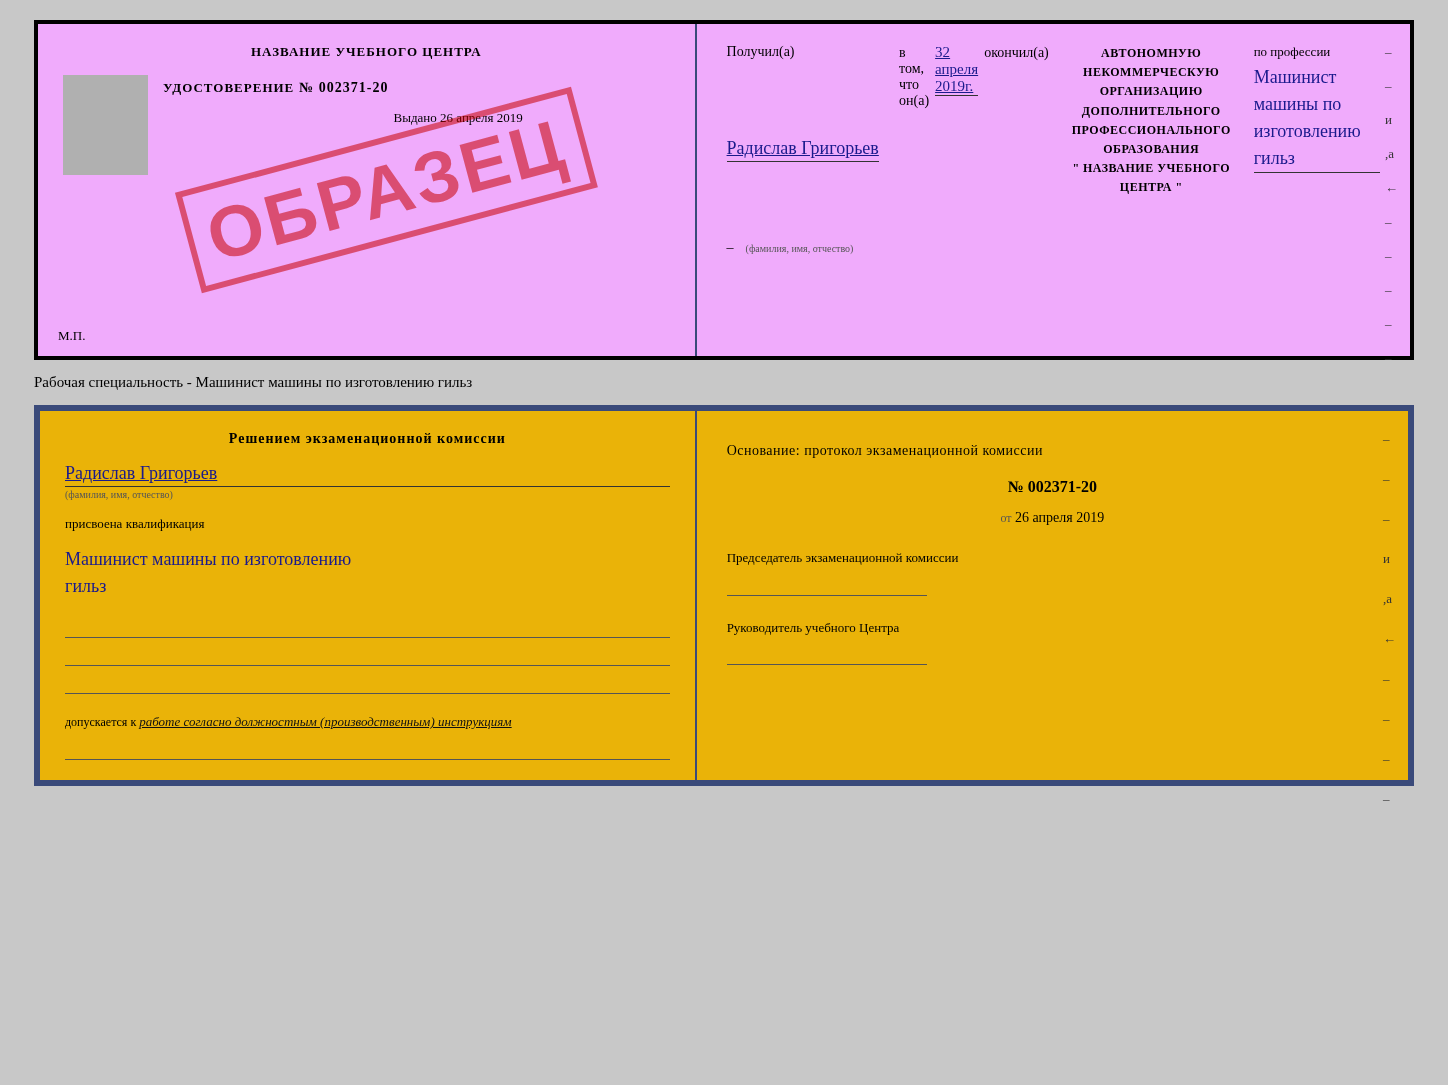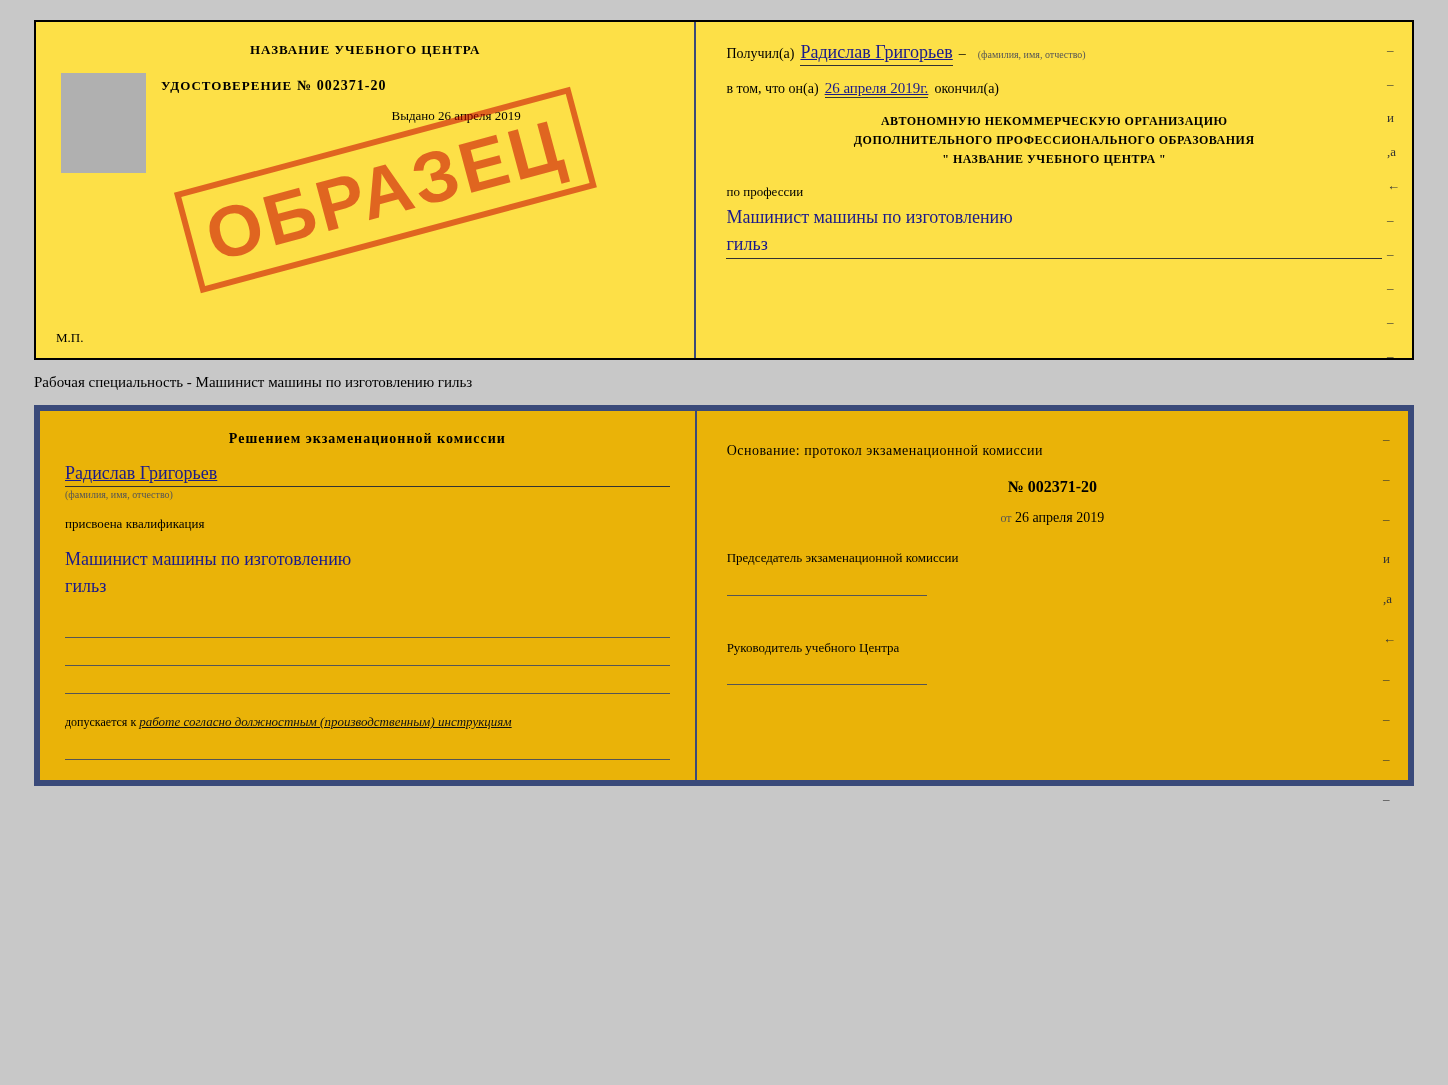--- a/index.html
+++ b/index.html
@@ -19,42 +19,41 @@
       display: flex;
       flex-direction: column;
       align-items: flex-start;
       gap: 10px;
       width: 1380px;
     }
 
     
     .doc-top {
       width: 100%;
-      border: 2px solid #000000;
-      background: #fde047;
+      border: 4px solid #000000;
+      background: #f0abfc;
       display: flex;
       min-height: 340px;
       position: relative;
     }
 
     .doc-top-left {
       width: 48%;
       border-right: 2px solid #3a4a7a;
       padding: 20px 25px;
       position: relative;
       display: flex;
       flex-direction: column;
       align-items: flex-start;
     }
 
     .doc-top-right {
       width: 52%;
       padding: 20px 30px 28px 30px;
       display: flex;
-      flex-direction: column;
       gap: 14px;
       position: relative;
     }
 
     
     .training-center-title {
       font-size: 13px;
       letter-spacing: 1px;
       text-align: center;
       width: 100%;
@@ -322,21 +321,21 @@
     }
 
     .signature-line {
       border-bottom: 1px solid #555;
       height: 24px;
       width: 200px;
       margin-top: 4px;
     }
 
     .rukavod-block {
-      margin-top: 28px;
+      margin-top: 8px;
     }
 
     .right-dashes-bottom {
       position: absolute;
       right: 12px;
       top: 20px;
       display: flex;
       flex-direction: column;
       gap: 24px;
       font-size: 13px;
@@ -375,21 +374,21 @@
       <div class="received-line">
         <span>Получил(а)</span>
         <span class="handwritten-name">Радислав Григорьев</span>
         <span>–</span>
         <br>
         <span class="small-caption">(фамилия, имя, отчество)</span>
       </div>
 
       <div class="vtom-line">
         <span>в том, что он(а)</span>
-        <span class="handwritten-date">26 апреля 2019г.</span>
+        <span class="handwritten-date">32 апреля 2019г.</span>
         <span>окончил(а)</span>
       </div>
 
       <div class="org-name-block">
         <div>АВТОНОМНУЮ НЕКОММЕРЧЕСКУЮ ОРГАНИЗАЦИЮ</div>
         <div>ДОПОЛНИТЕЛЬНОГО ПРОФЕССИОНАЛЬНОГО ОБРАЗОВАНИЯ</div>
         <div>"    НАЗВАНИЕ УЧЕБНОГО ЦЕНТРА    "</div>
       </div>
 
       <div class="profession-block">

